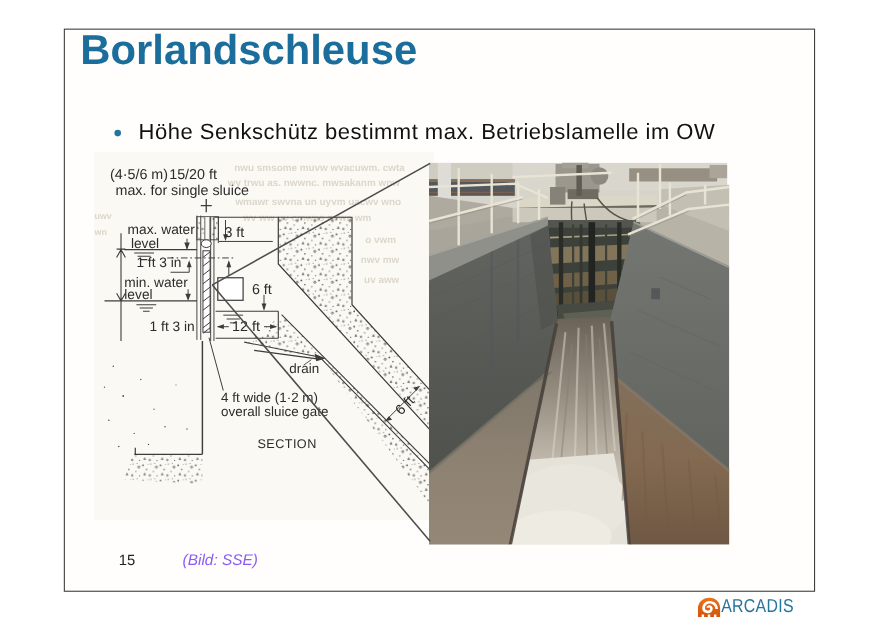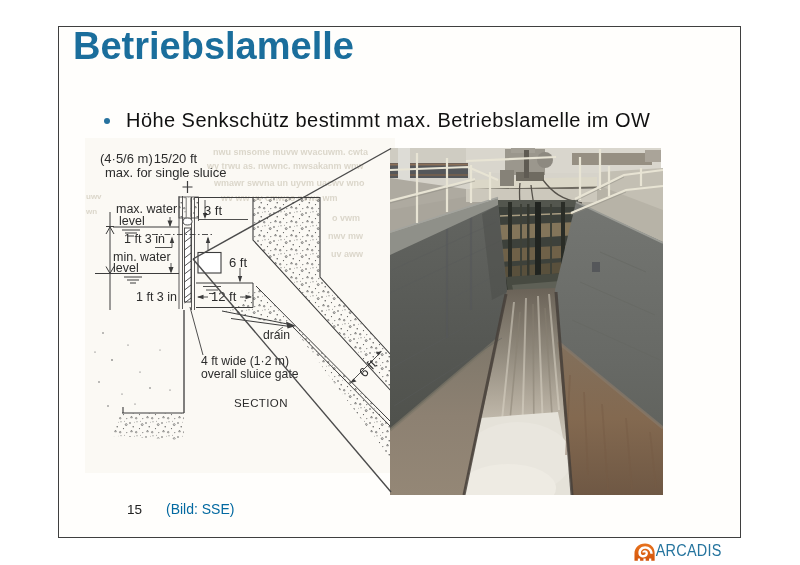--- a/index.html
+++ b/index.html
@@ -2,21 +2,21 @@
 <html><head><meta charset="utf-8">
 <style>
 html,body{margin:0;padding:0;width:800px;height:565px;background:#ffffff;overflow:hidden;}
 body{font-family:"Liberation Sans",sans-serif;position:relative;}
 .abs{position:absolute;}
 </style></head>
 <body>
 
 <div class="abs" style="left:58px;top:26px;width:681px;height:510px;border:1px solid #3f3f3f;background:#fffefc;"></div>
 
-<div class="abs" style="left:73px;top:25px;font-size:38px;font-weight:bold;color:#1b6e9c;letter-spacing:0px;">Betriebslamelle</div>
+<div class="abs" style="left:73px;top:25px;font-size:38px;font-weight:bold;color:#1b6e9c;letter-spacing:0px;">Borlandschleuse</div>
 
 <div class="abs" style="left:104px;top:118px;width:6px;height:6px;border-radius:50%;background:#27729f;"></div>
 
 <div class="abs" style="left:126px;top:109px;font-size:20px;color:#111;letter-spacing:0.45px;">Höhe Senkschütz bestimmt max. Betriebslamelle im OW</div>
 
 <svg class="abs" style="left:85px;top:138px;" width="310" height="335" viewBox="85 138 310 335">
 
   <rect x="85" y="138" width="310" height="335" fill="#fbf9f4"></rect>
   <defs>
     <pattern id="stip" width="16" height="14" patternUnits="userSpaceOnUse">
@@ -342,23 +342,23 @@
   </g>
 </svg>
 
 <svg class="abs" style="left:85px;top:138px;" width="315" height="365" viewBox="85 138 315 365">
 
   <path d="M193 259 L391 148.5" stroke="#4b4b4b" stroke-width="1.4" fill="none"></path>
 
   <path d="M193 259 L391 492" stroke="#4b4b4b" stroke-width="1.4" fill="none"></path>
 </svg>
 
-<div class="abs" style="left:108px;top:502px;font-size:13.5px;color:#222;margin-left:19px;">15</div>
-
-<div class="abs" style="left:166px;top:501px;font-size:14px;color:#0369a1;">(Bild: SSE)</div>
+<div class="abs" style="left:108px;top:502px;font-size:13.5px;color:#222;">15</div>
+
+<div class="abs" style="left:166px;top:501px;font-size:14px;color:#8b5cf6;font-style:italic;">(Bild: SSE)</div>
 
 <div class="abs" style="left:634px;top:497px;width:110px;height:20px;margin-top:44px;">
   <svg width="110" height="20" viewBox="0 0 110 20">
     <defs>
       <linearGradient id="orng" x1="0" y1="0" x2="0" y2="1">
         <stop offset="0" stop-color="#e8731e"></stop>
         <stop offset="1" stop-color="#d4540a"></stop>
       </linearGradient>
     </defs>
 

